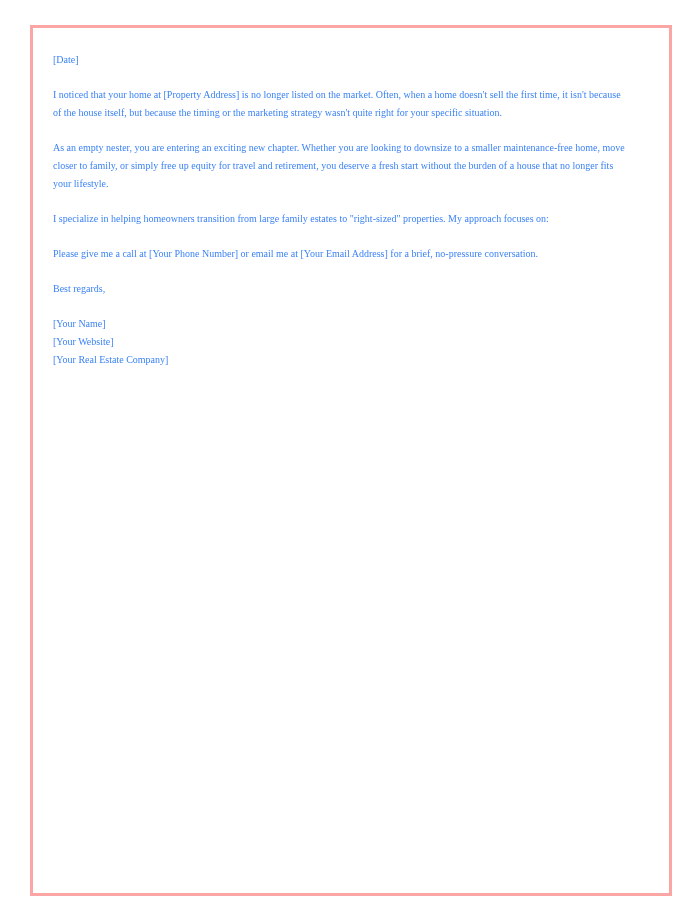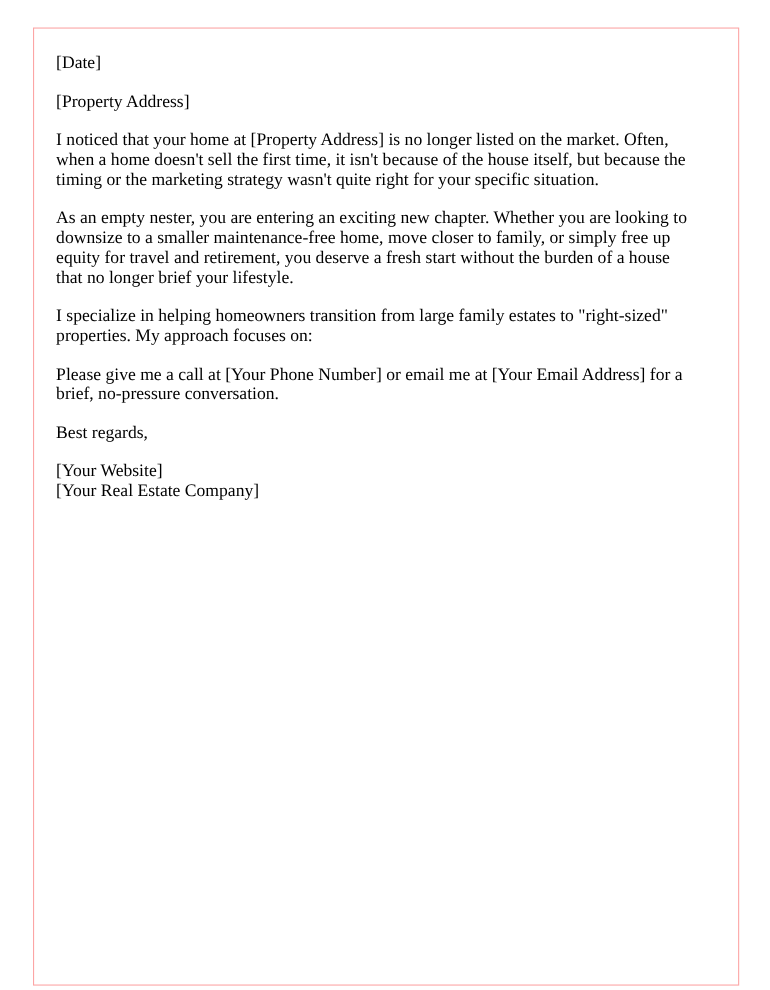--- a/index.html
+++ b/index.html
@@ -9,26 +9,26 @@
   }
   .page {
     width: 700px;
     height: 900px;
     background: #ffffff;
     box-sizing: border-box;
     padding: 25px 28px 2px 30px;
     font-family: "Liberation Serif", serif;
   }
   .letter {
-    border: 1px solid #fca5a5;
+    border: 3px solid #fca5a5;
     box-sizing: border-box;
     height: 871px;
     padding: 23px 42px 0 20px;
-    color: #000000;
-    font-size: 16px;
+    color: #3b82f6;
+    font-size: 10px;
     line-height: 18px;
     overflow: hidden;
   }
   .letter p {
     margin: 0 0 17px 0;
   }
   .addr-line, .sig-line {
     margin: 0 !important;
   }
   .block {
@@ -46,35 +46,35 @@
 </style>
 </head>
 <body>
 
 <div class="page">
   <div class="letter">
 
     <p>[Date]</p>
 
     <div class="block">
-      <p class="addr-line">[Property Address]</p>
     </div>
 
 
     <p>I noticed that your home at [Property Address] is no longer listed on the market. Often, when a home doesn't sell the first time, it isn't because of the house itself, but because the timing or the marketing strategy wasn't quite right for your specific situation.</p>
 
-    <p>As an empty nester, you are entering an exciting new chapter. Whether you are looking to downsize to a smaller maintenance-free home, move closer to family, or simply free up equity for travel and retirement, you deserve a fresh start without the burden of a house that no longer brief your lifestyle.</p>
+    <p>As an empty nester, you are entering an exciting new chapter. Whether you are looking to downsize to a smaller maintenance-free home, move closer to family, or simply free up equity for travel and retirement, you deserve a fresh start without the burden of a house that no longer fits your lifestyle.</p>
 
     <p>I specialize in helping homeowners transition from large family estates to "right-sized" properties. My approach focuses on:</p>
 
 
 
     <p>Please give me a call at [Your Phone Number] or email me at [Your Email Address] for a brief, no-pressure conversation.</p>
 
     <p>Best regards,</p>
 
     <div class="block">
+      <p class="sig-line">[Your Name]</p>
       <p class="sig-line">[Your Website]</p>
       <p class="sig-line">[Your Real Estate Company]</p>
     </div>
 
   </div>
 </div>
 
 </body></html>

